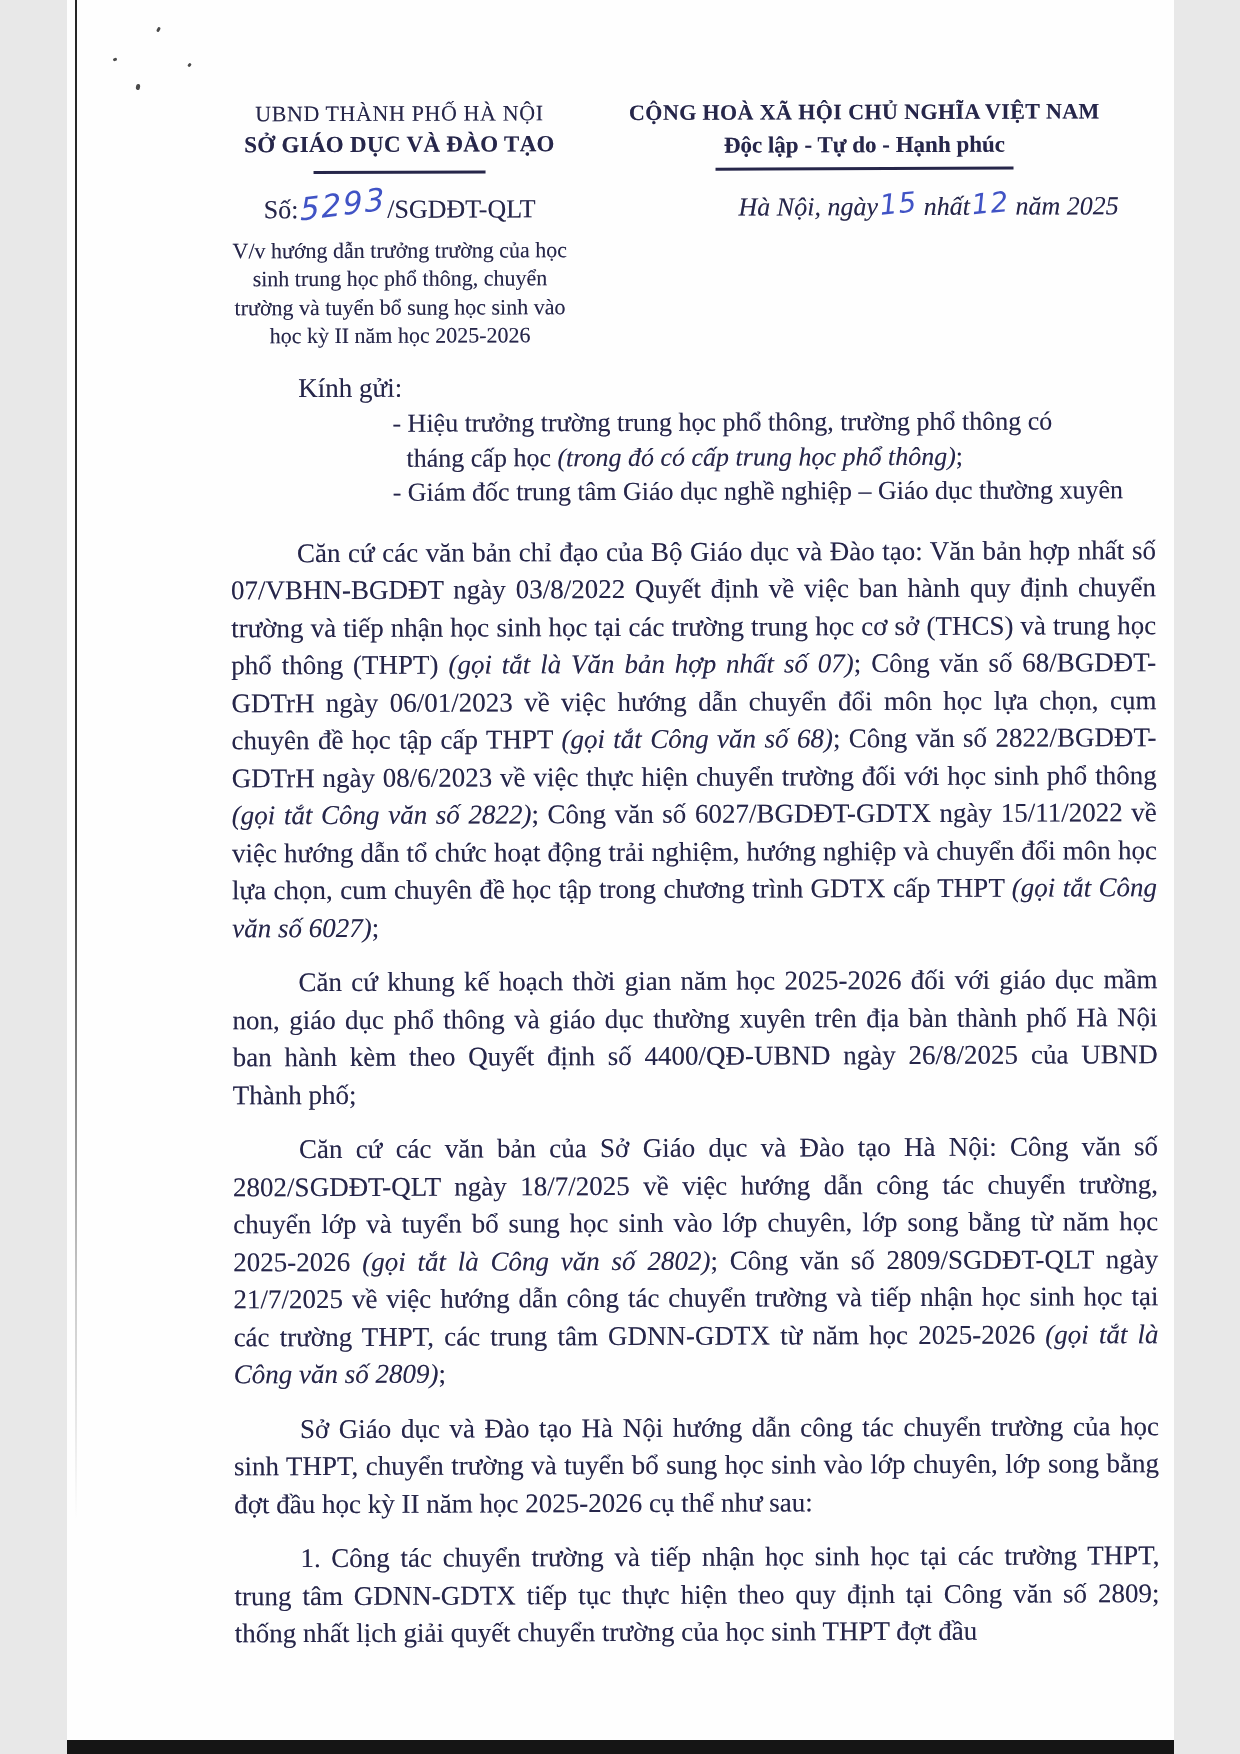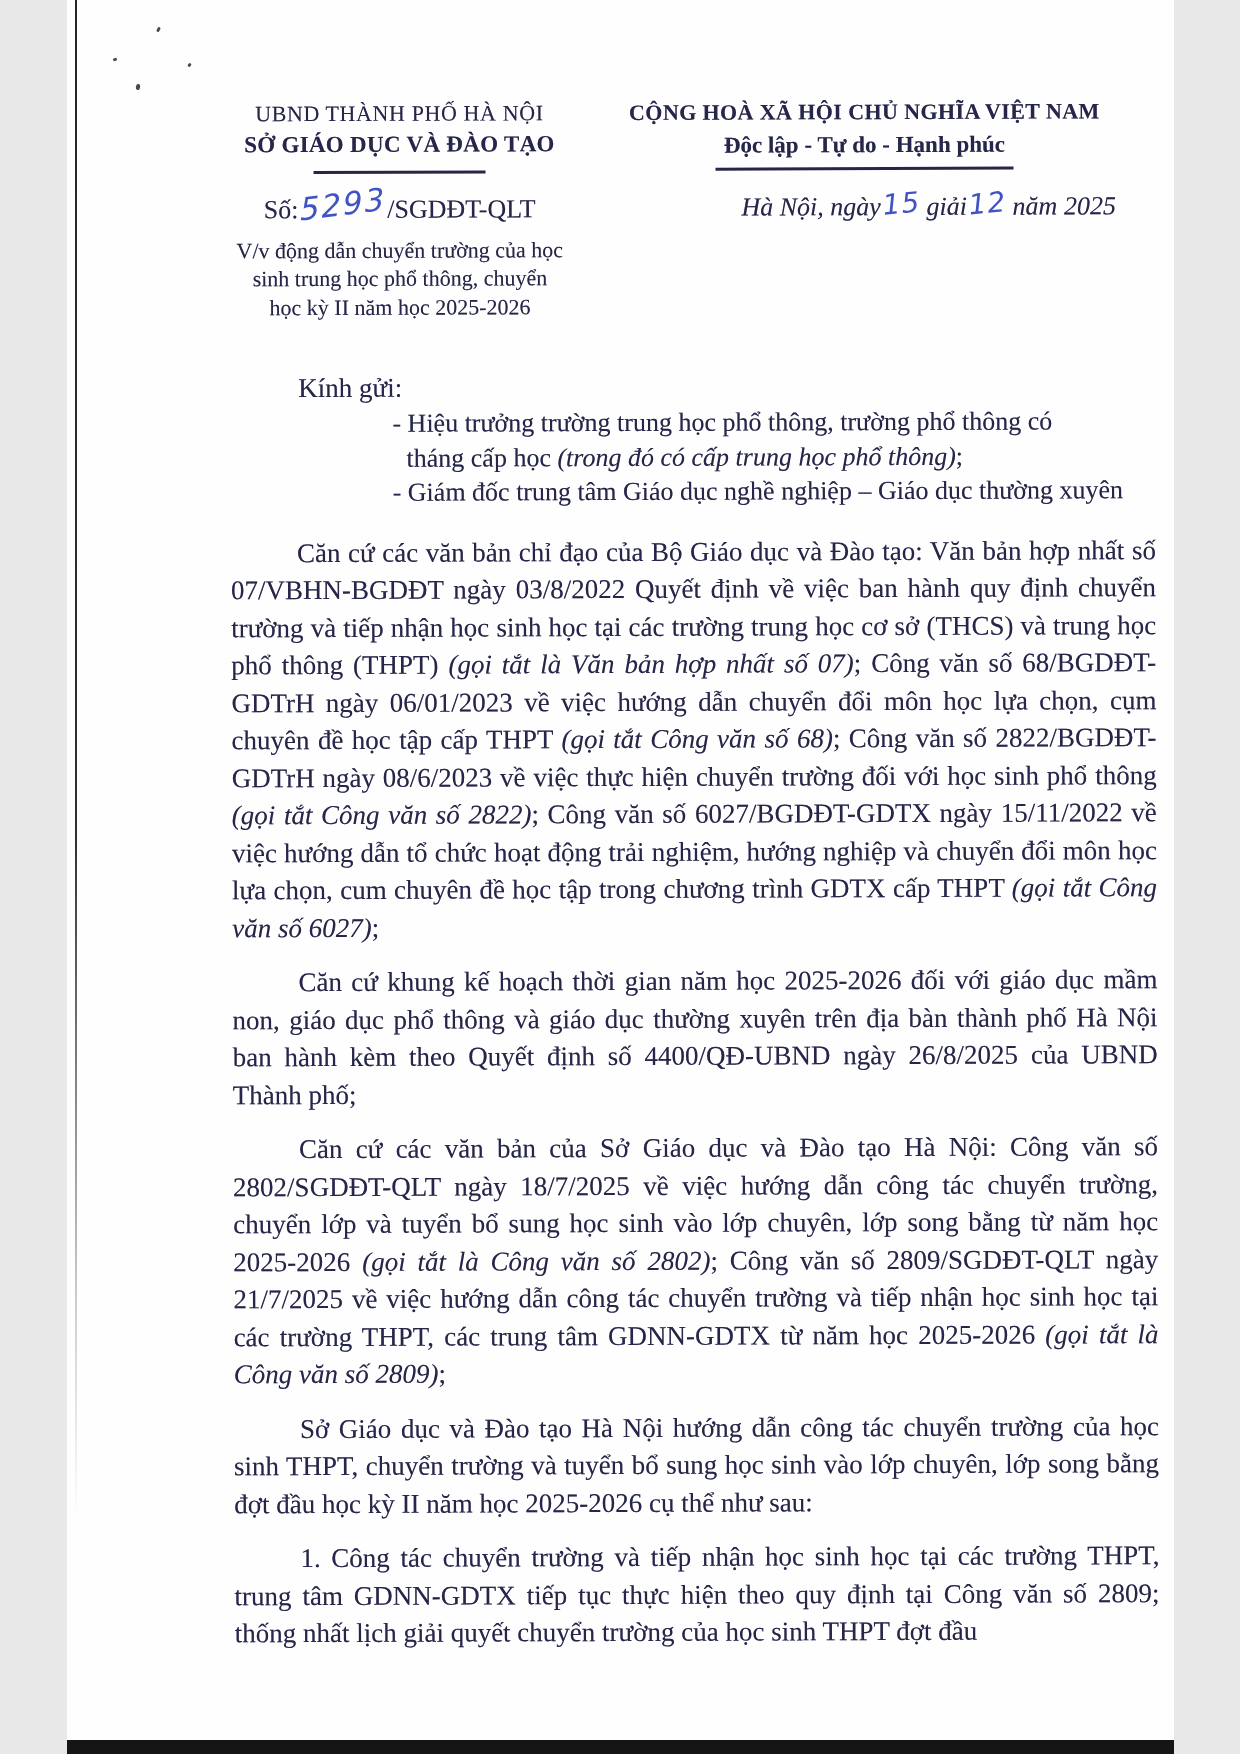--- a/index.html
+++ b/index.html
@@ -75,31 +75,32 @@
   <div class="speck sp4"></div>
 
   <div class="content">
 
     <div class="hcol hleft">
       <div class="org-parent">UBND THÀNH PHỐ HÀ NỘI</div>
       <div class="org-name">SỞ GIÁO DỤC VÀ ĐÀO TẠO</div>
       <div class="rule rule-left"></div>
       <div class="doc-number"><span>Số:</span><span class="hw hw-big">5293</span><span>/SGDĐT-QLT</span></div>
       <div class="subject">
-        <div>V/v động dẫn chuyển trường của học</div>
+        <div>V/v hướng dẫn trưởng trường của học</div>
         <div>sinh trung học phổ thông, chuyển</div>
+        <div>trường và tuyển bổ sung học sinh vào</div>
         <div>học kỳ II năm học 2025-2026</div>
       </div>
     </div>
 
     <div class="hcol hright">
       <div class="motto1">CỘNG HOÀ XÃ HỘI CHỦ NGHĨA VIỆT NAM</div>
       <div class="motto2">Độc lập - Tự do - Hạnh phúc</div>
       <div class="rule rule-right"></div>
-      <div class="dateline"><span>Hà Nội, ngày</span><span class="hw hw-sm">15</span><span>giải</span><span class="hw hw-sm">12</span><span>năm 2025</span></div>
+      <div class="dateline"><span>Hà Nội, ngày</span><span class="hw hw-sm">15</span><span>nhất</span><span class="hw hw-sm">12</span><span>năm 2025</span></div>
     </div>
 
     <div class="docbody">
       <div class="salutation-label">Kính gửi:</div>
       <div class="recipients">
         <div><span>- Hiệu trưởng trường trung học phổ thông, trường phổ thông có</span></div>
         <div class="wrapline"><span>tháng cấp học </span><span class="it">(trong đó có cấp trung học phổ thông)</span><span>;</span></div>
         <div><span>- Giám đốc trung tâm Giáo dục nghề nghiệp – Giáo dục thường xuyên</span></div>
       </div>
       <p class="first"><span>Căn cứ các văn bản chỉ đạo của Bộ Giáo dục và Đào tạo: Văn bản hợp nhất số 07/VBHN-BGDĐT ngày 03/8/2022 Quyết định về việc ban hành quy định chuyển trường và tiếp nhận học sinh học tại các trường trung học cơ sở (THCS) và trung học phổ thông (THPT) </span><span class="it">(gọi tắt là Văn bản hợp nhất số 07)</span><span>; Công văn số 68/BGDĐT-GDTrH ngày 06/01/2023 về việc hướng dẫn chuyển đổi môn học lựa chọn, cụm chuyên đề học tập cấp THPT </span><span class="it">(gọi tắt Công văn số 68)</span><span>; Công văn số 2822/BGDĐT-GDTrH ngày 08/6/2023 về việc thực hiện chuyển trường đối với học sinh phổ thông </span><span class="it">(gọi tắt Công văn số 2822)</span><span>; Công văn số 6027/BGDĐT-GDTX ngày 15/11/2022 về việc hướng dẫn tổ chức hoạt động trải nghiệm, hướng nghiệp và chuyển đổi môn học lựa chọn, cum chuyên đề học tập trong chương trình GDTX cấp THPT </span><span class="it">(gọi tắt Công văn số 6027)</span><span>;</span></p>

